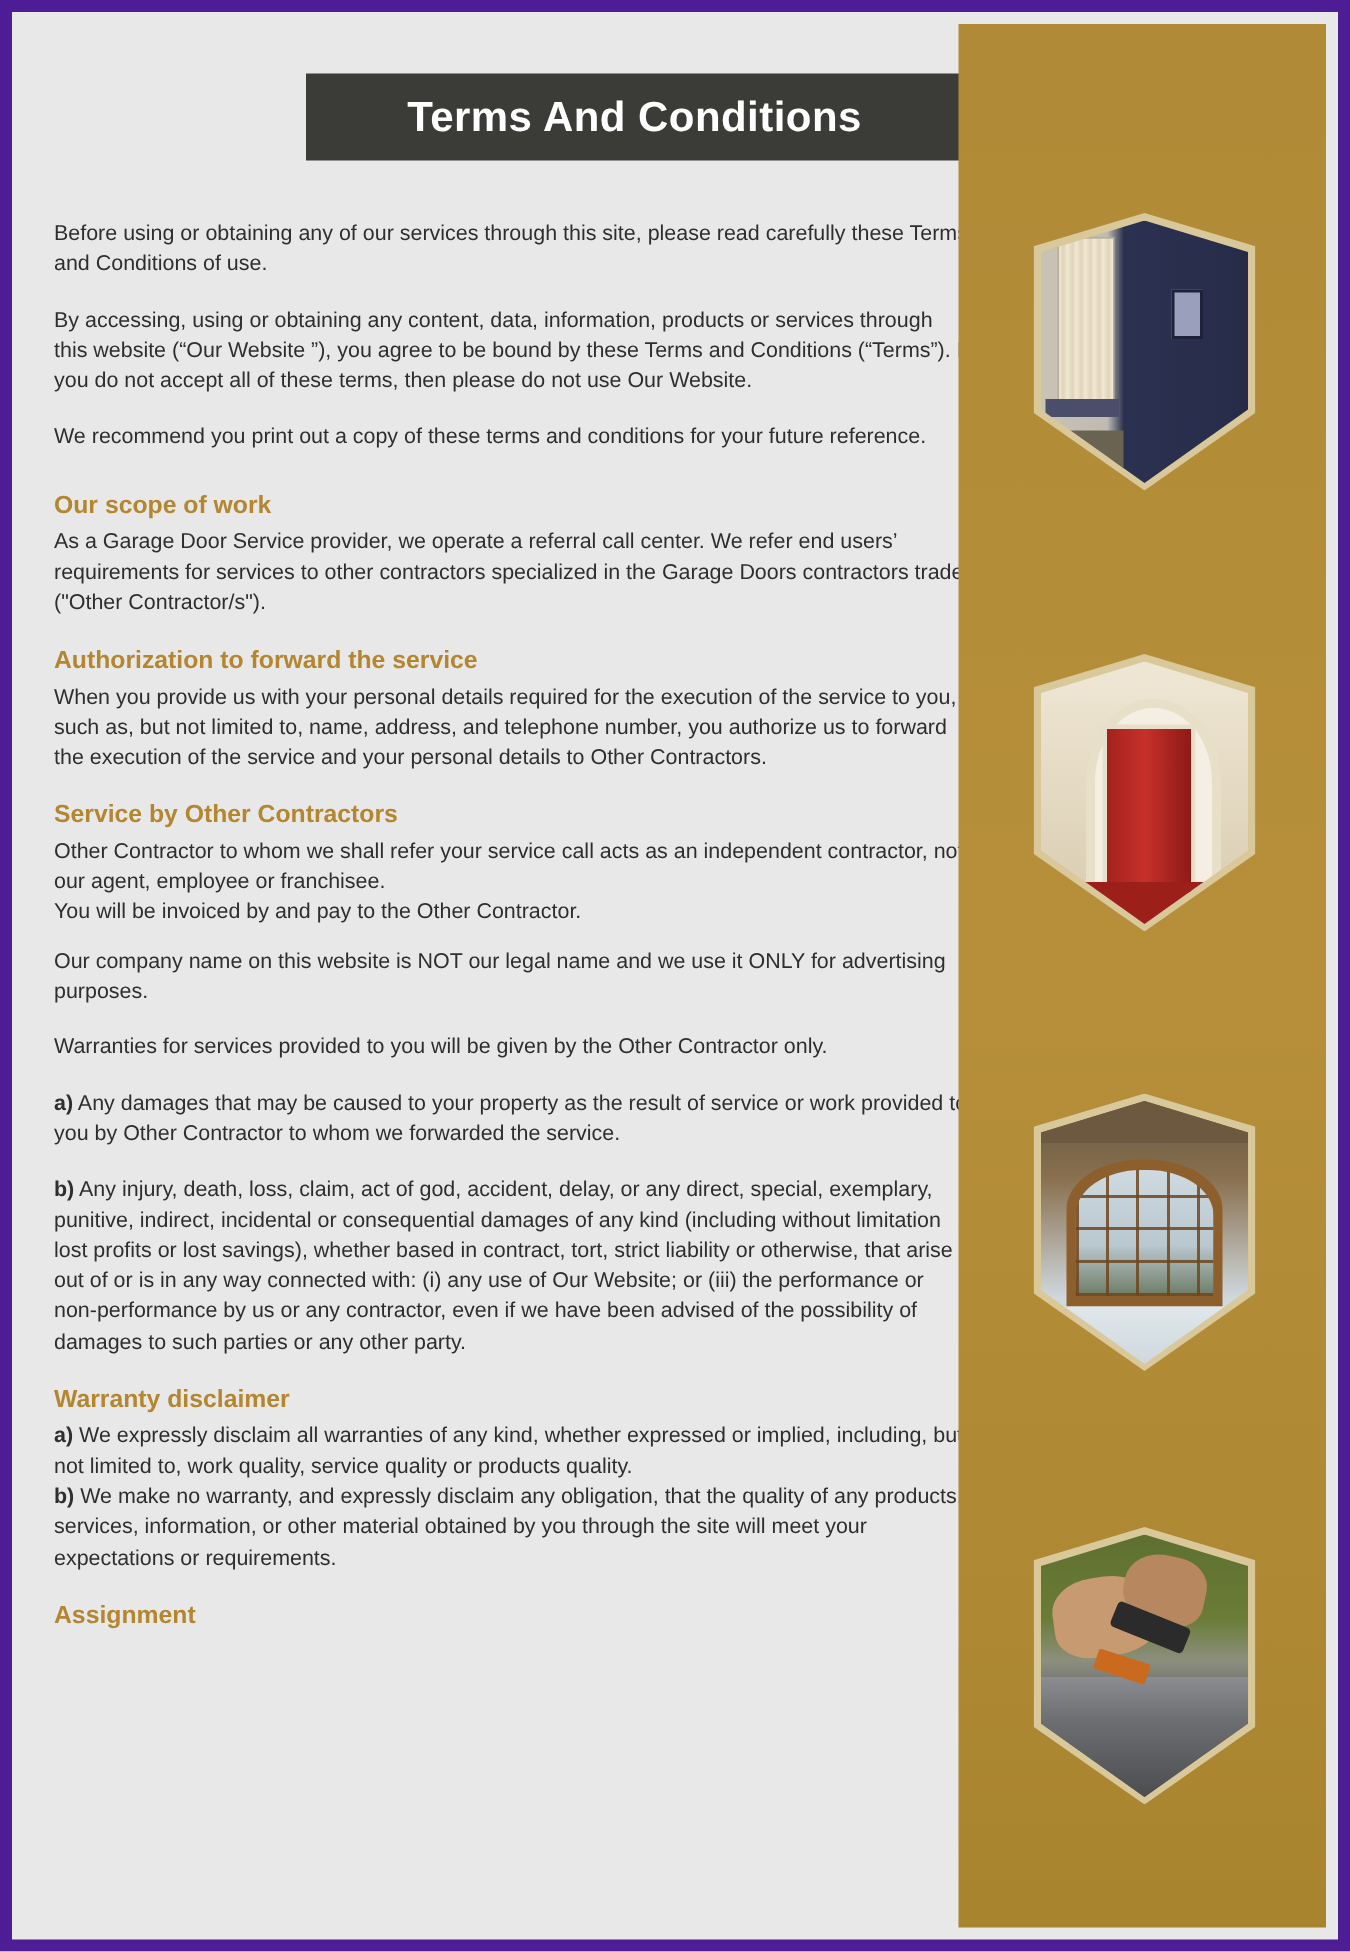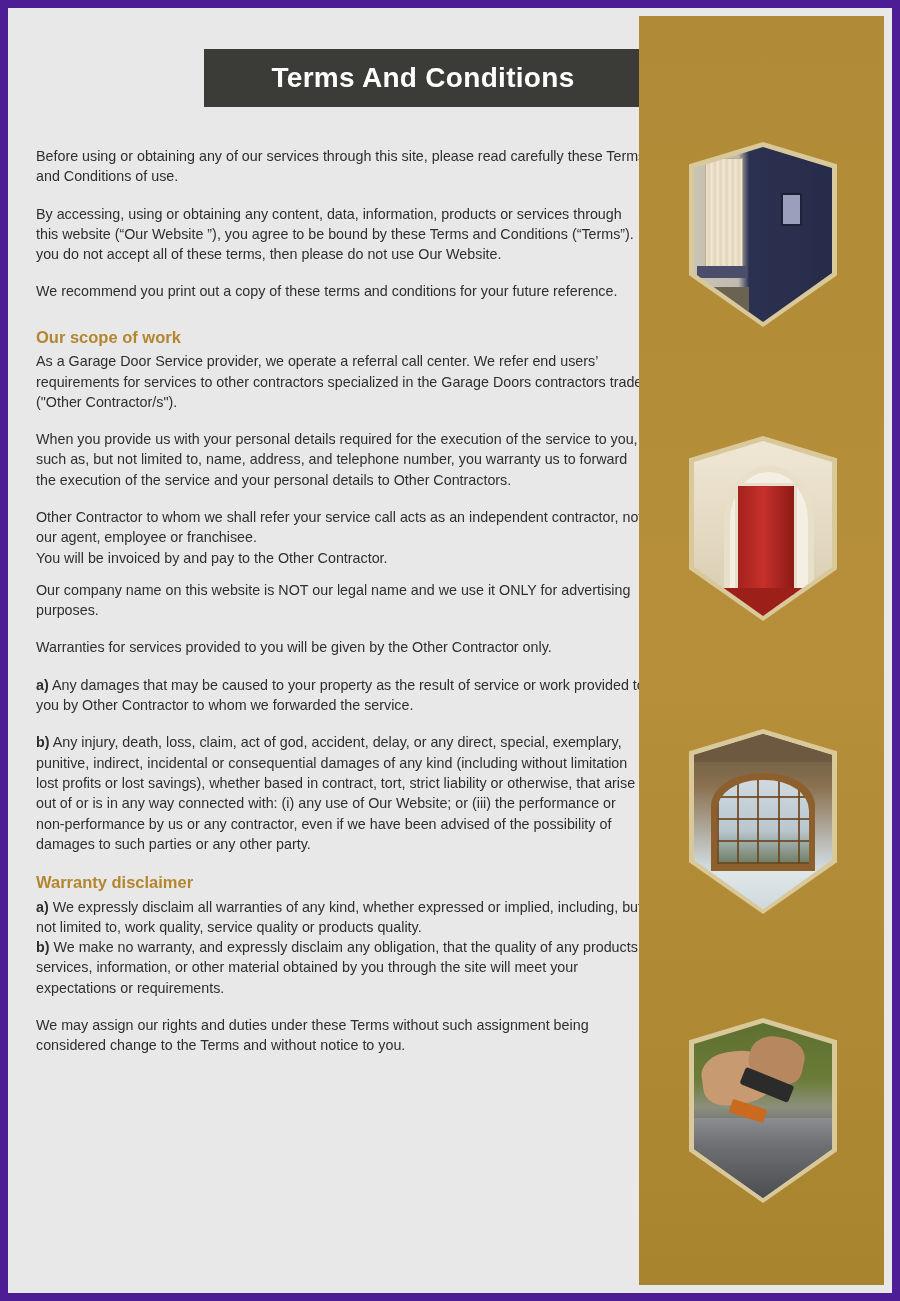--- a/index.html
+++ b/index.html
@@ -228,35 +228,37 @@
 
   <div class="doc-body">
 
     <p class="para">Before using or obtaining any of our services through this site, please read carefully these Terms and Conditions of use.</p>
     <p class="para">By accessing, using or obtaining any content, data, information, products or services through this website (“Our Website ”), you agree to be bound by these Terms and Conditions (“Terms”). If you do not accept all of these terms, then please do not use Our Website.</p>
     <p class="para">We recommend you print out a copy of these terms and conditions for your future reference.</p>
 
     <h2 class="sec-head first">Our scope of work</h2>
     <p class="para">As a Garage Door Service provider, we operate a referral call center. We refer end users’ requirements for services to other contractors specialized in the Garage Doors contractors trade ("Other Contractor/s").</p>
 
-    <p class="para">When you provide us with your personal details required for the execution of the service to you, such as, but not limited to, name, address, and telephone number, you warranty us to forward the execution of the service and your personal details to Other Contractors.</p>
-
+    <h2 class="sec-head">Authorization to forward the service</h2>
+    <p class="para">When you provide us with your personal details required for the execution of the service to you, such as, but not limited to, name, address, and telephone number, you authorize us to forward the execution of the service and your personal details to Other Contractors.</p>
+
+    <h2 class="sec-head">Service by Other Contractors</h2>
     <p class="para tight" style="margin-bottom:0">Other Contractor to whom we shall refer your service call acts as an independent contractor, not our agent, employee or franchisee.</p>
     <p class="para tight" style="margin-bottom:12px">You will be invoiced by and pay to the Other Contractor.</p>
     <p class="para">Our company name on this website is NOT our legal name and we use it ONLY for advertising purposes.</p>
     <p class="para">Warranties for services provided to you will be given by the Other Contractor only.</p>
 
     <p class="para"><b>a)</b> Any damages that may be caused to your property as the result of service or work provided to you by Other Contractor to whom we forwarded the service.</p>
     <p class="para"><b>b)</b> Any injury, death, loss, claim, act of god, accident, delay, or any direct, special, exemplary, punitive, indirect, incidental or consequential damages of any kind (including without limitation lost profits or lost savings), whether based in contract, tort, strict liability or otherwise, that arise out of or is in any way connected with: (i) any use of Our Website; or (iii) the performance or non-performance by us or any contractor, even if we have been advised of the possibility of damages to such parties or any other party.</p>
 
     <h2 class="sec-head">Warranty disclaimer</h2>
     <p class="para tight" style="margin-bottom:0"><b>a)</b> We expressly disclaim all warranties of any kind, whether expressed or implied, including, but not limited to, work quality, service quality or products quality.</p>
     <p class="para"><b>b)</b> We make no warranty, and expressly disclaim any obligation, that the quality of any products, services, information, or other material obtained by you through the site will meet your expectations or requirements.</p>
 
-    <p class="para">We may assign our rights and duties under these Terms without such assignment being considered change to the Terms and without notice to you.</p>
+    <h2 class="sec-head">Assignment</h2>
 
   </div>
 
   <div class="side-column">
 
     <div class="shield">
       <div class="shield-inner">
         <div class="photo-door-blue">
           <div class="curtain"></div>
           <div class="sill"></div>

